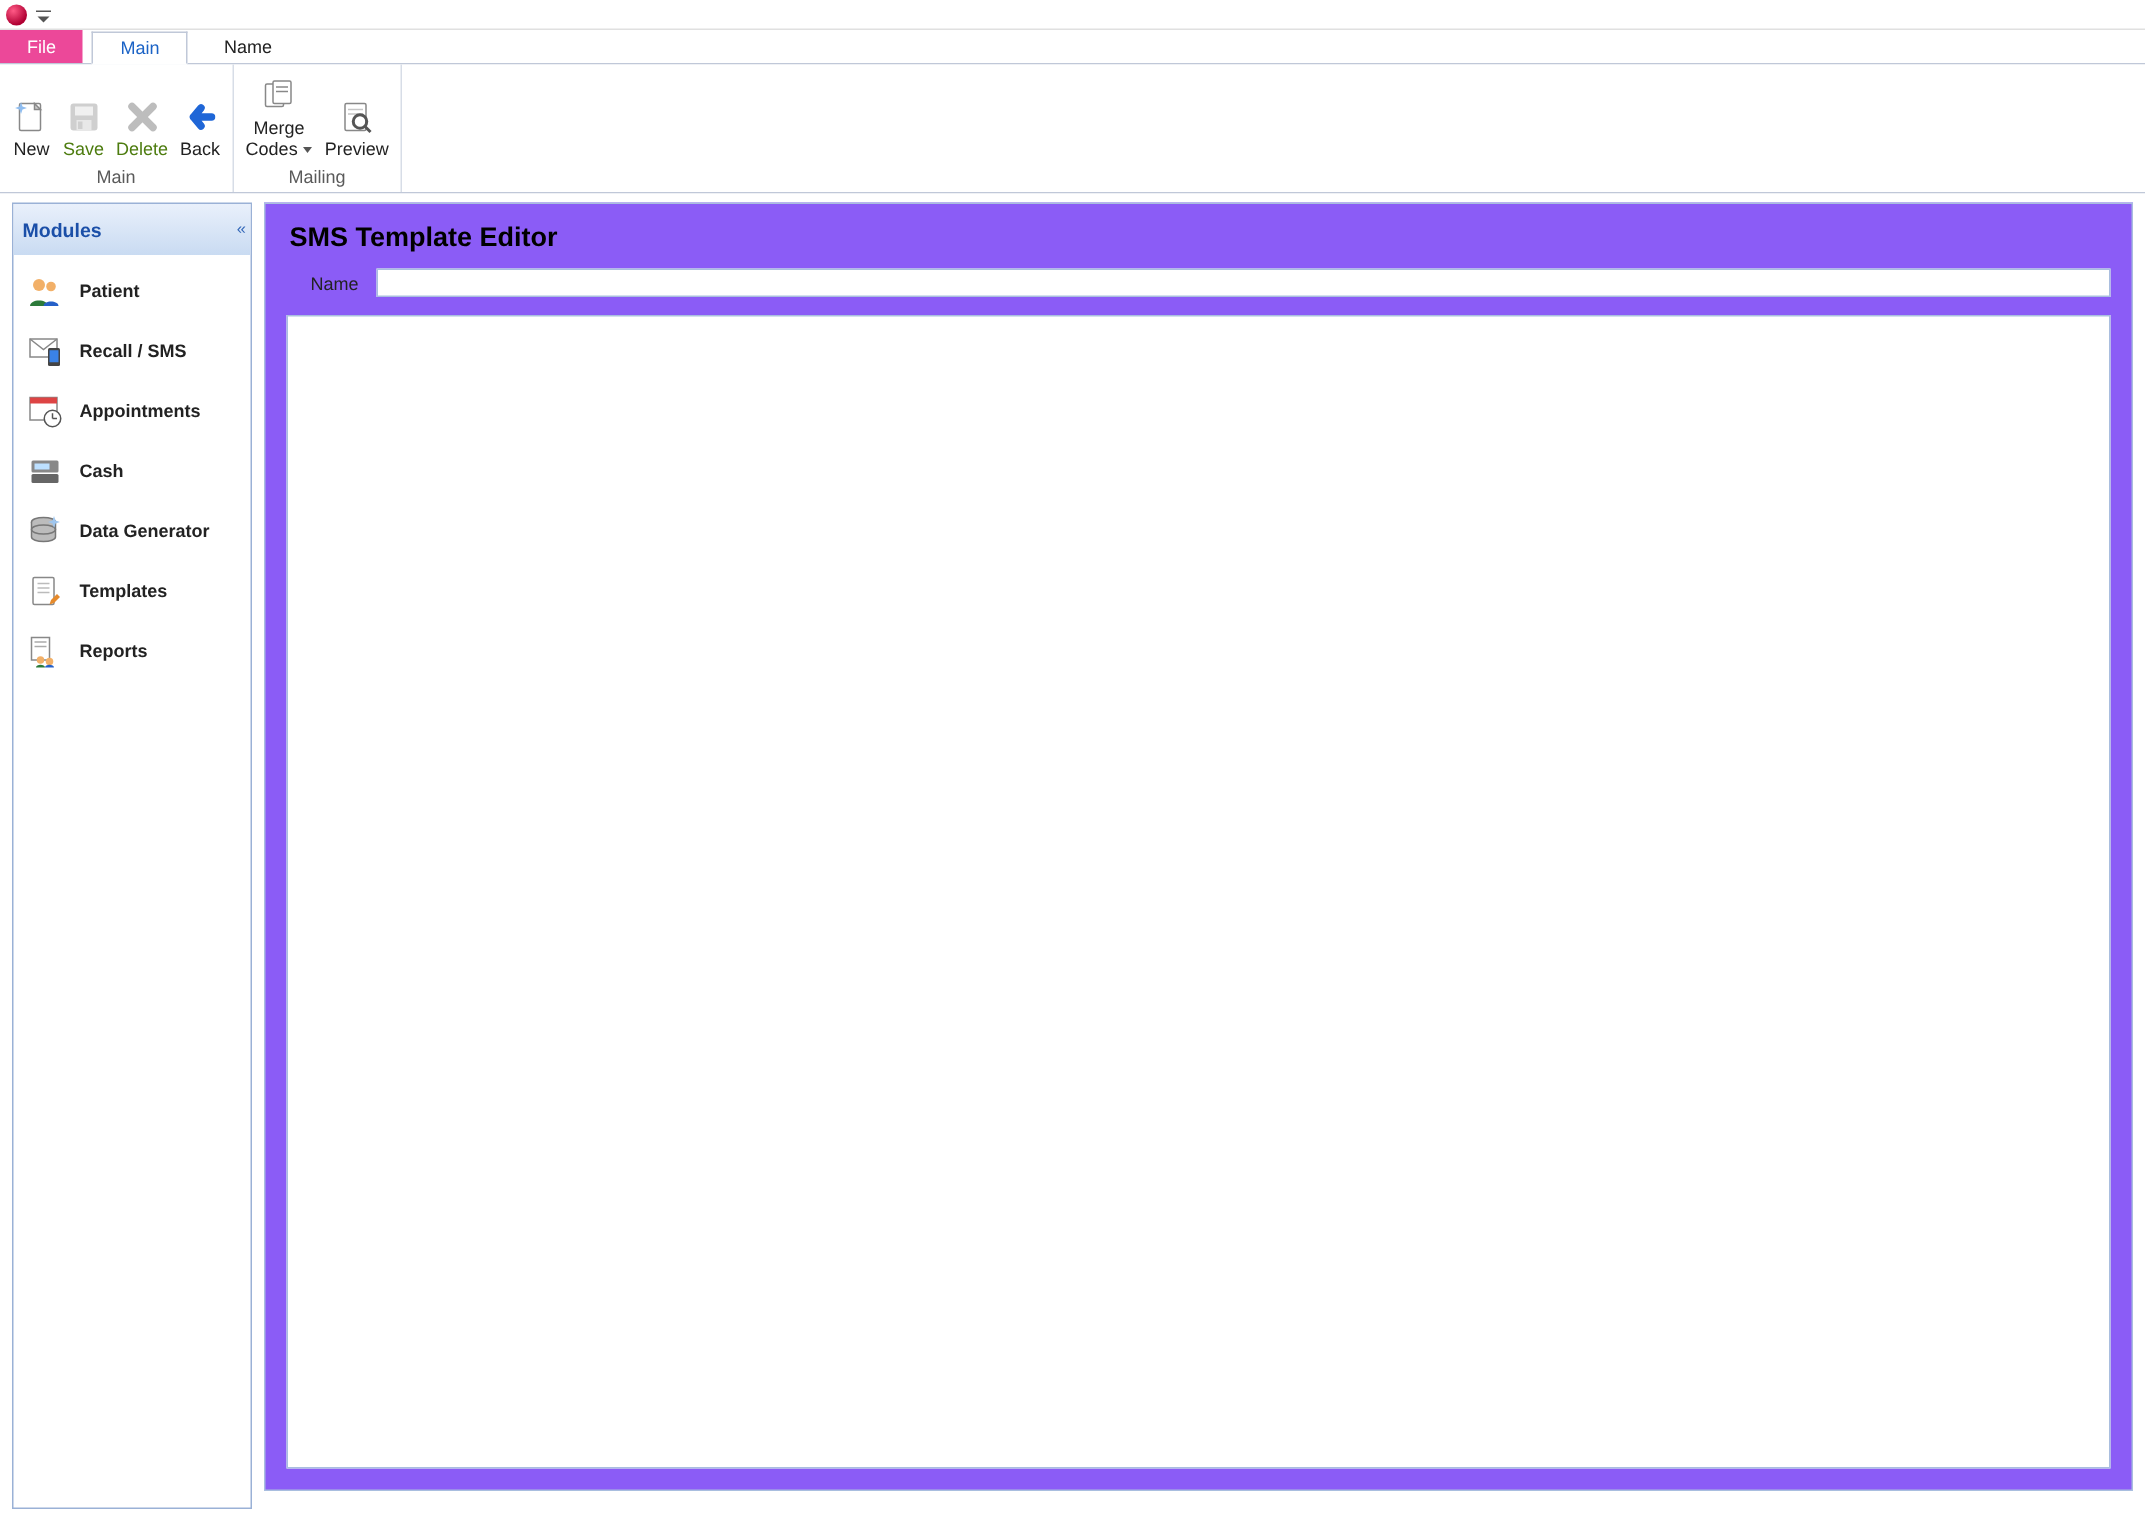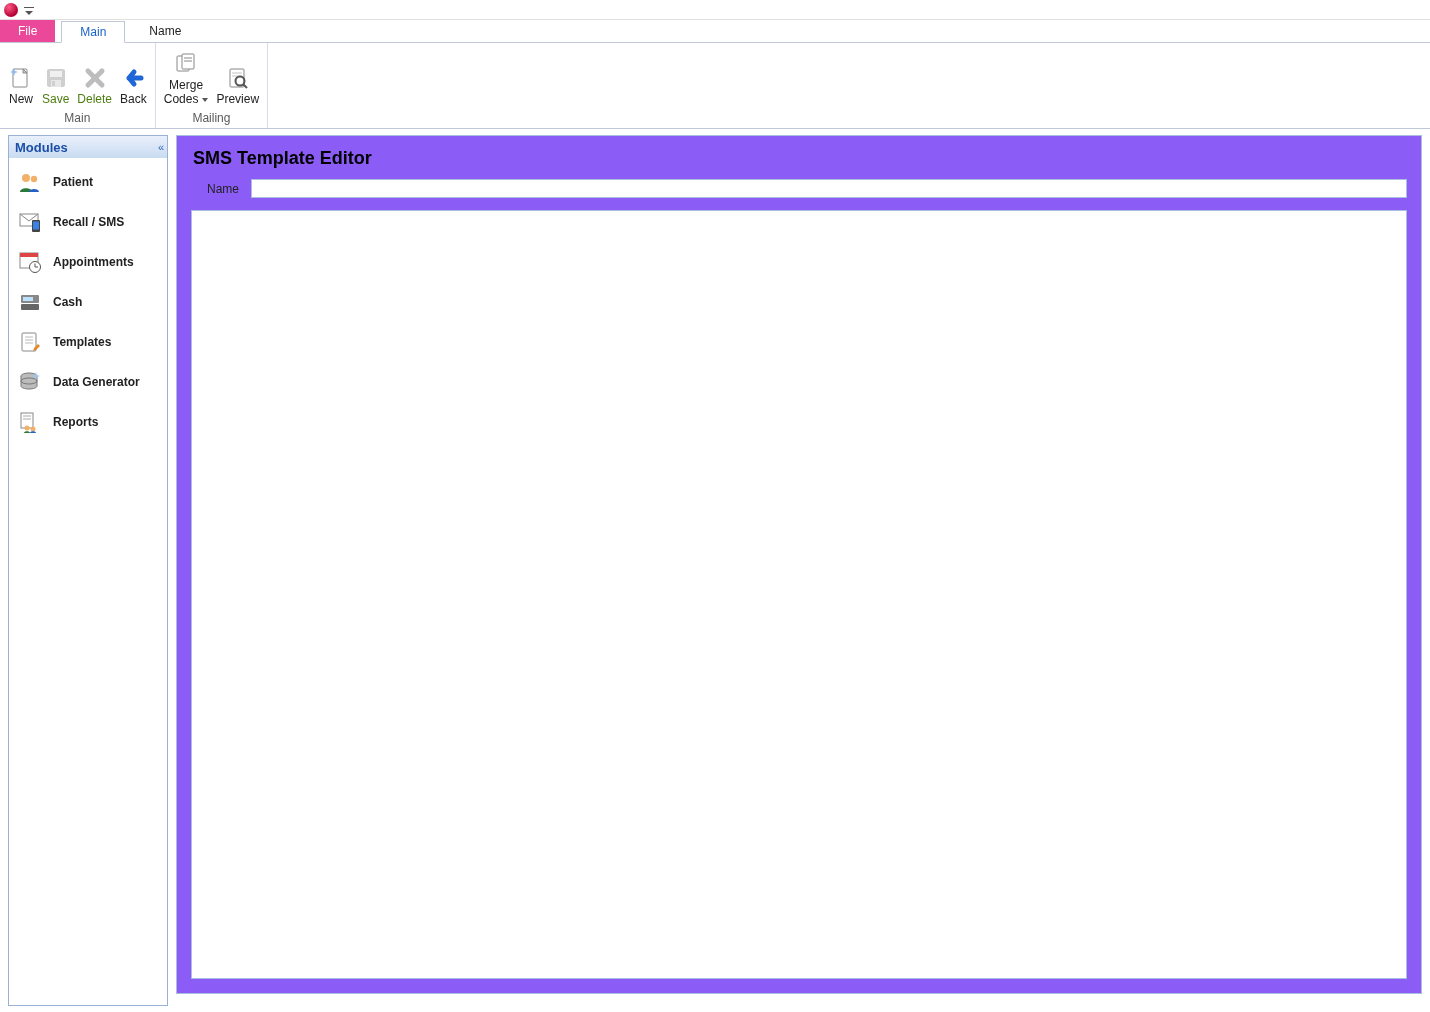--- a/index.html
+++ b/index.html
@@ -131,21 +131,21 @@
     width: 160px;
     border: 1px solid #9ab1d6;
     margin: 6px 4px 4px 8px;
     background: #ffffff;
     display:flex;
     flex-direction: column;
     height: calc(100% - 12px);
   }
   .sidebar-header {
     background: linear-gradient(#e9f0fb, #c9dbf2);
-    height: 22px;
+    height: 34px;
     display:flex;
     align-items:center;
     justify-content:space-between;
     padding: 0 6px;
   }
   .sidebar-header-title {
     color: #1b4fa8;
     font-weight: bold;
     font-size: 13px;
   }
@@ -378,40 +378,40 @@
             <rect x="5" y="7" width="10" height="4" fill="#bde0ff"></rect>
             <rect x="3" y="14" width="18" height="6" fill="#666" rx="1"></rect>
           </svg>
         </span>
         <span>Cash</span>
       </div>
 
       <div class="sidebar-item">
         <span class="side-icon">
           <svg viewBox="0 0 24 24" width="24" height="24">
+            <ellipse cx="11" cy="6" rx="8" ry="3" fill="#bcbcbc" stroke="#777"></ellipse>
+            <path d="M3 6v10c0 1.7 3.6 3 8 3s8-1.3 8-3V6" fill="#bcbcbc" stroke="#777"></path>
+            <ellipse cx="11" cy="11" rx="8" ry="3" fill="none" stroke="#777"></ellipse>
+            <polygon points="18,2 19,5 22,6 19,7 18,10 17,7 14,6 17,5" fill="#9fc6ef"></polygon>
+          </svg>
+        </span>
+        <span>Data Generator</span>
+      </div>
+
+      <div class="sidebar-item">
+        <span class="side-icon">
+          <svg viewBox="0 0 24 24" width="24" height="24">
             <rect x="4" y="3" width="14" height="18" rx="1" fill="#fff" stroke="#888"></rect>
             <line x1="7" y1="7" x2="15" y2="7" stroke="#bbb"></line>
             <line x1="7" y1="10" x2="15" y2="10" stroke="#bbb"></line>
             <line x1="7" y1="13" x2="15" y2="13" stroke="#bbb"></line>
             <path d="M16 18 l4-4 2 2-4 4-3 1z" fill="#e58a2c"></path>
           </svg>
         </span>
         <span>Templates</span>
-      </div>
-
-      <div class="sidebar-item">
-        <span class="side-icon">
-          <svg viewBox="0 0 24 24" width="24" height="24">
-            <ellipse cx="11" cy="6" rx="8" ry="3" fill="#bcbcbc" stroke="#777"></ellipse>
-            <path d="M3 6v10c0 1.7 3.6 3 8 3s8-1.3 8-3V6" fill="#bcbcbc" stroke="#777"></path>
-            <ellipse cx="11" cy="11" rx="8" ry="3" fill="none" stroke="#777"></ellipse>
-            <polygon points="18,2 19,5 22,6 19,7 18,10 17,7 14,6 17,5" fill="#9fc6ef"></polygon>
-          </svg>
-        </span>
-        <span>Data Generator</span>
       </div>
 
       <div class="sidebar-item">
         <span class="side-icon">
           <svg viewBox="0 0 24 24" width="24" height="24">
             <rect x="3" y="3" width="12" height="15" fill="#fff" stroke="#888"></rect>
             <line x1="5" y1="6" x2="13" y2="6" stroke="#aaa"></line>
             <line x1="5" y1="9" x2="13" y2="9" stroke="#aaa"></line>
             <circle cx="9" cy="18" r="2.5" fill="#f2b068"></circle>
             <circle cx="15" cy="19" r="2.5" fill="#f2b068"></circle>

